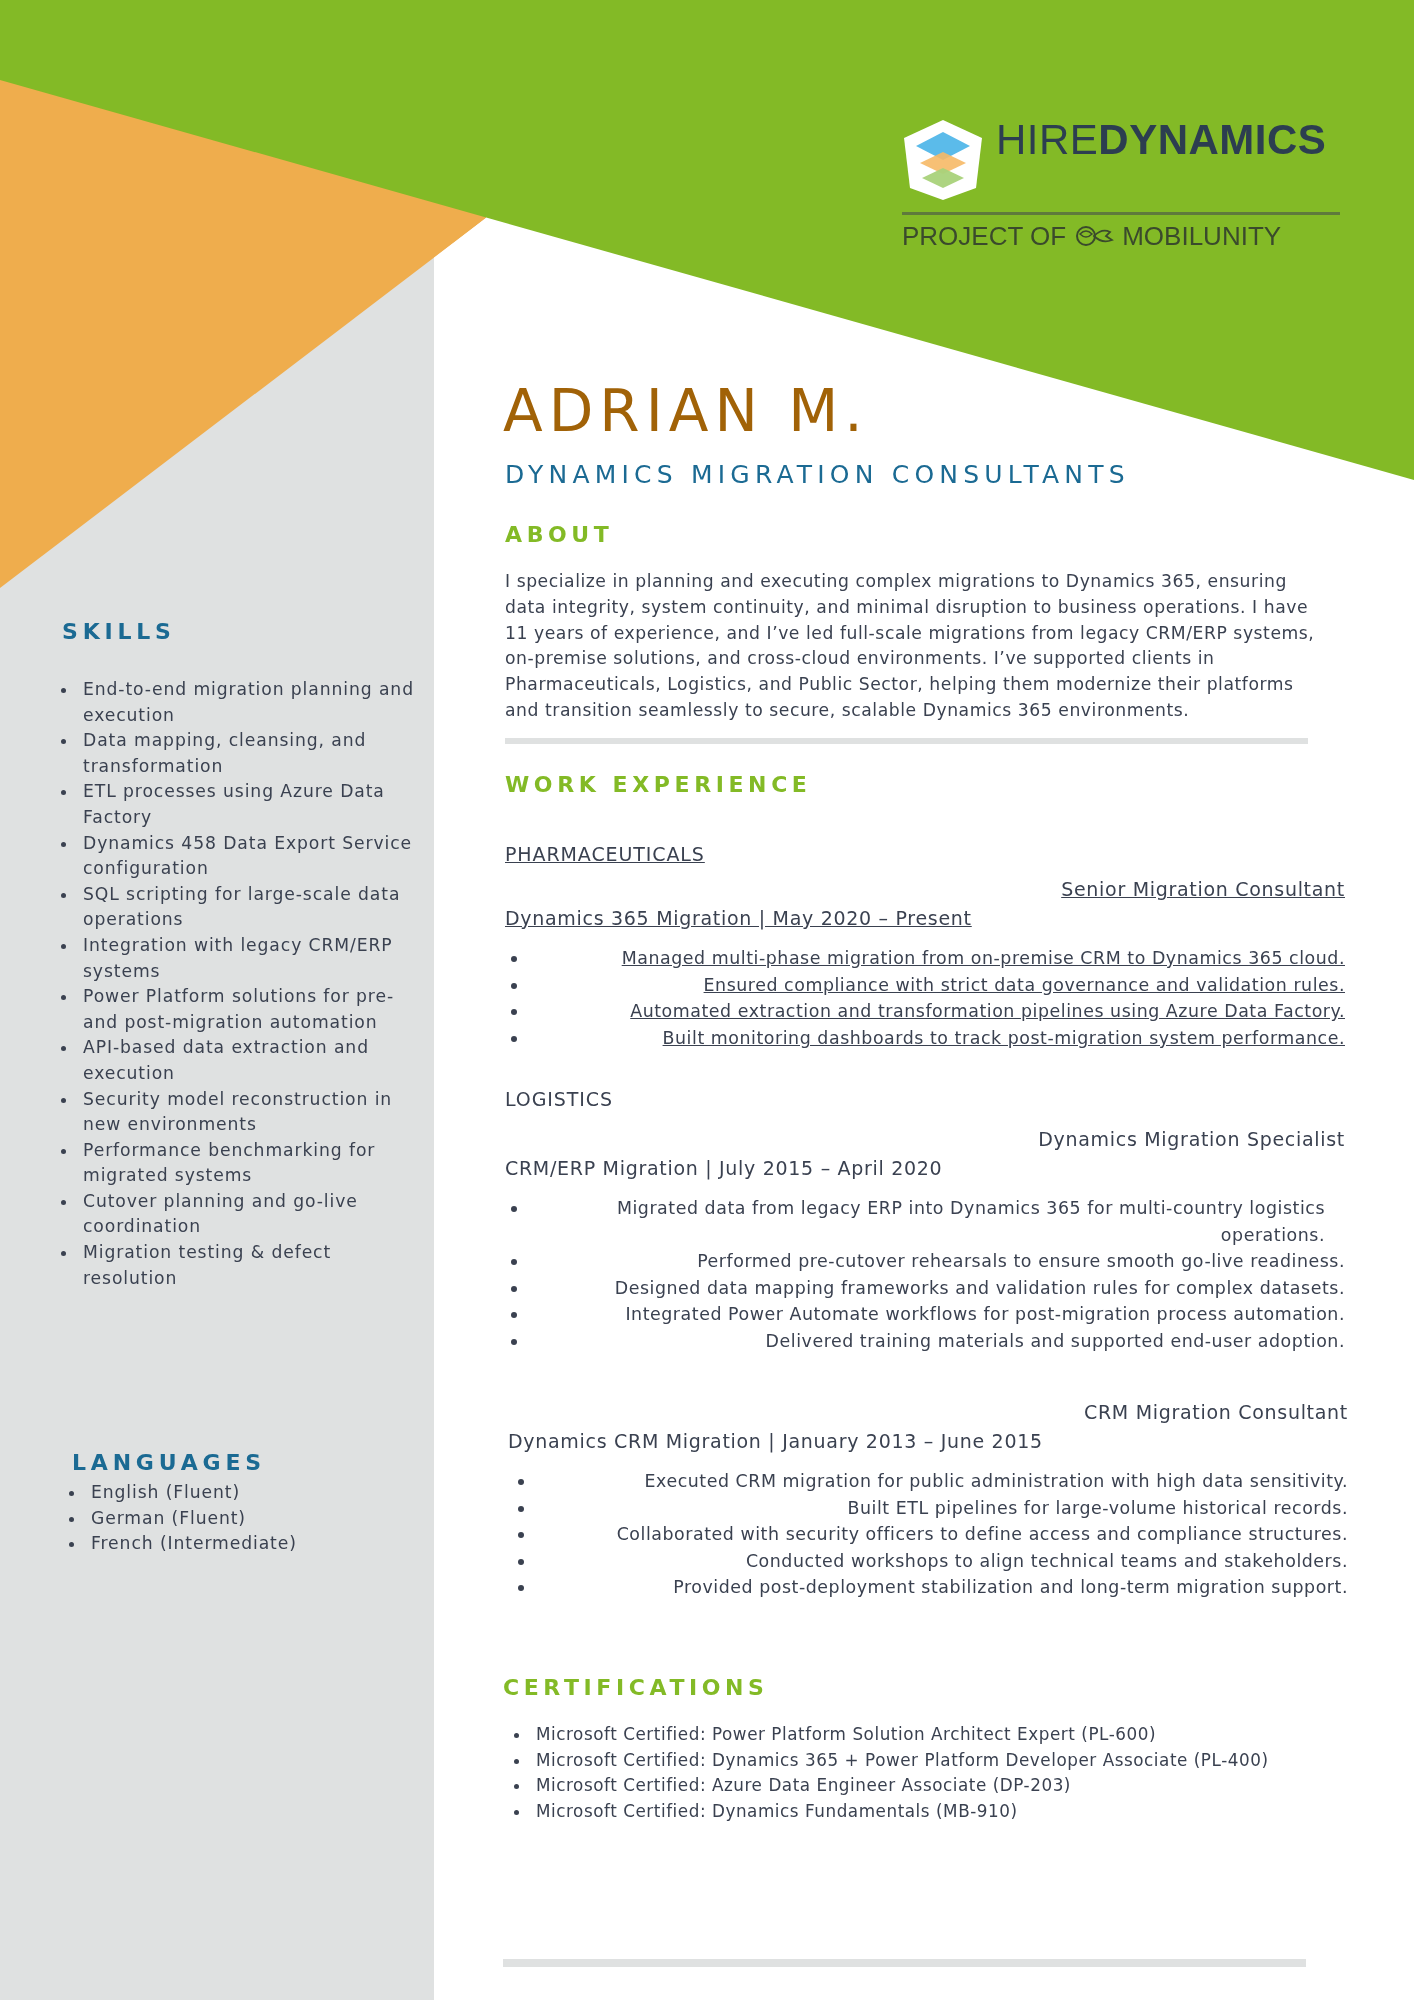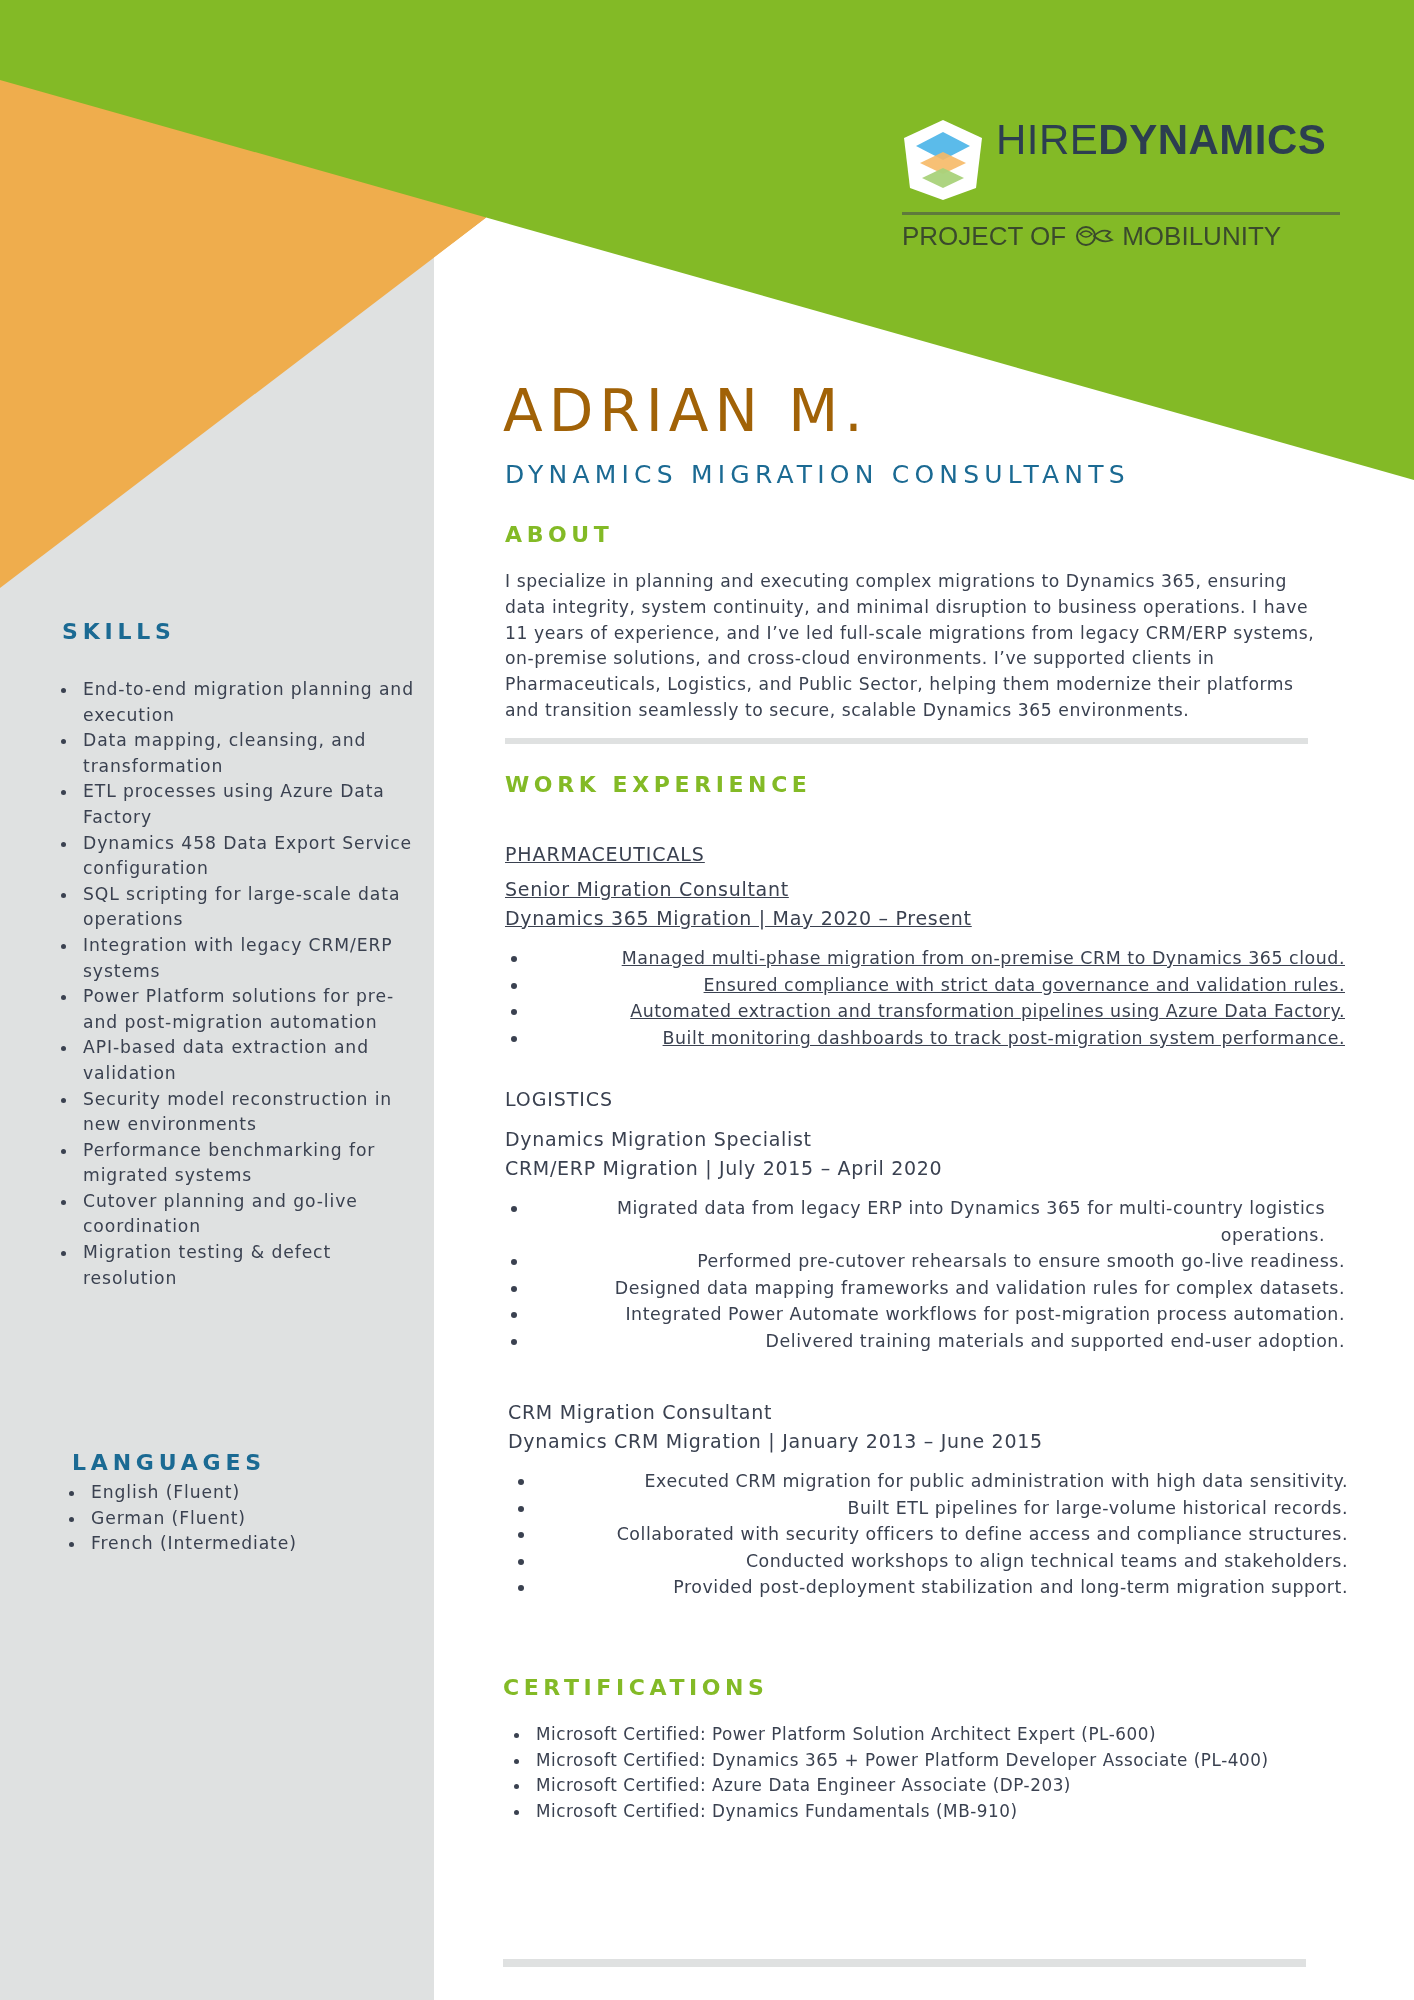--- a/index.html
+++ b/index.html
@@ -31,21 +31,21 @@
   .about-h { left: 505px; top: 522px; }
   .about-text { left: 505px; top: 569px; width: 820px; font-size: 17.2px; line-height: 25.8px; color: #3a4150; letter-spacing: 0.55px; }
   .divider { background: #dfe1e1; height: 6px; }
   .about-divider { left: 505px; top: 738px; width: 803px; }
   .bottom-divider { left: 503px; top: 1959px; width: 803px; height: 8px; }
 
   .work-h { left: 505px; top: 772px; }
 
   .job { left: 505px; width: 840px; }
   .job .sector { font-size: 19px; line-height: 24px; color: #3a4150; letter-spacing: 0.9px; }
-  .job .role { font-size: 19px; line-height: 29px; color: #3a4150; letter-spacing: 0.7px; margin-top: 9px; }
+  .job .role { font-size: 19px; line-height: 29px; color: #3a4150; letter-spacing: 0.7px; margin-top: 9px; text-align: right; }
   .job .meta { font-size: 19px; line-height: 29px; color: #3a4150; letter-spacing: 0.7px; }
   .job ul { list-style: none; margin-top: 12px; }
   .job li { position: relative; padding-left: 28px; font-size: 17.4px; line-height: 26.6px; color: #3a4150; letter-spacing: 0.55px; text-align: right; }
   .job li::before { content: ""; position: absolute; left: 6px; top: 11px; width: 6px; height: 6px; border-radius: 50%; background: #3a4150; }
 
   .job-1 { top: 842px; text-decoration: underline; }
   .job-2 { top: 1087px; }
   .job-3 { top: 1389px; left: 508px; }
   .job-3 li { padding-left: 34px; }
   .job-3 li::before { left: 10px; }
@@ -158,21 +158,21 @@
 
 <h2 class="abs side-h skills-h">SKILLS</h2>
 <ul class="abs skills-list">
   <li>End-to-end migration planning and execution</li>
   <li>Data mapping, cleansing, and transformation</li>
   <li>ETL processes using Azure Data Factory</li>
   <li>Dynamics 458 Data Export Service configuration</li>
   <li>SQL scripting for large-scale data operations</li>
   <li>Integration with legacy CRM/ERP systems</li>
   <li>Power Platform solutions for pre- and post-migration automation</li>
-  <li>API-based data extraction and validation</li>
+  <li>API-based data extraction and execution</li>
   <li>Security model reconstruction in new environments</li>
   <li>Performance benchmarking for migrated systems</li>
   <li>Cutover planning and go-live coordination</li>
   <li>Migration testing &amp; defect resolution</li>
 </ul>
 
 <h2 class="abs side-h lang-h">LANGUAGES</h2>
 <ul class="abs lang-list">
   <li>English (Fluent)</li>
   <li>German (Fluent)</li>

